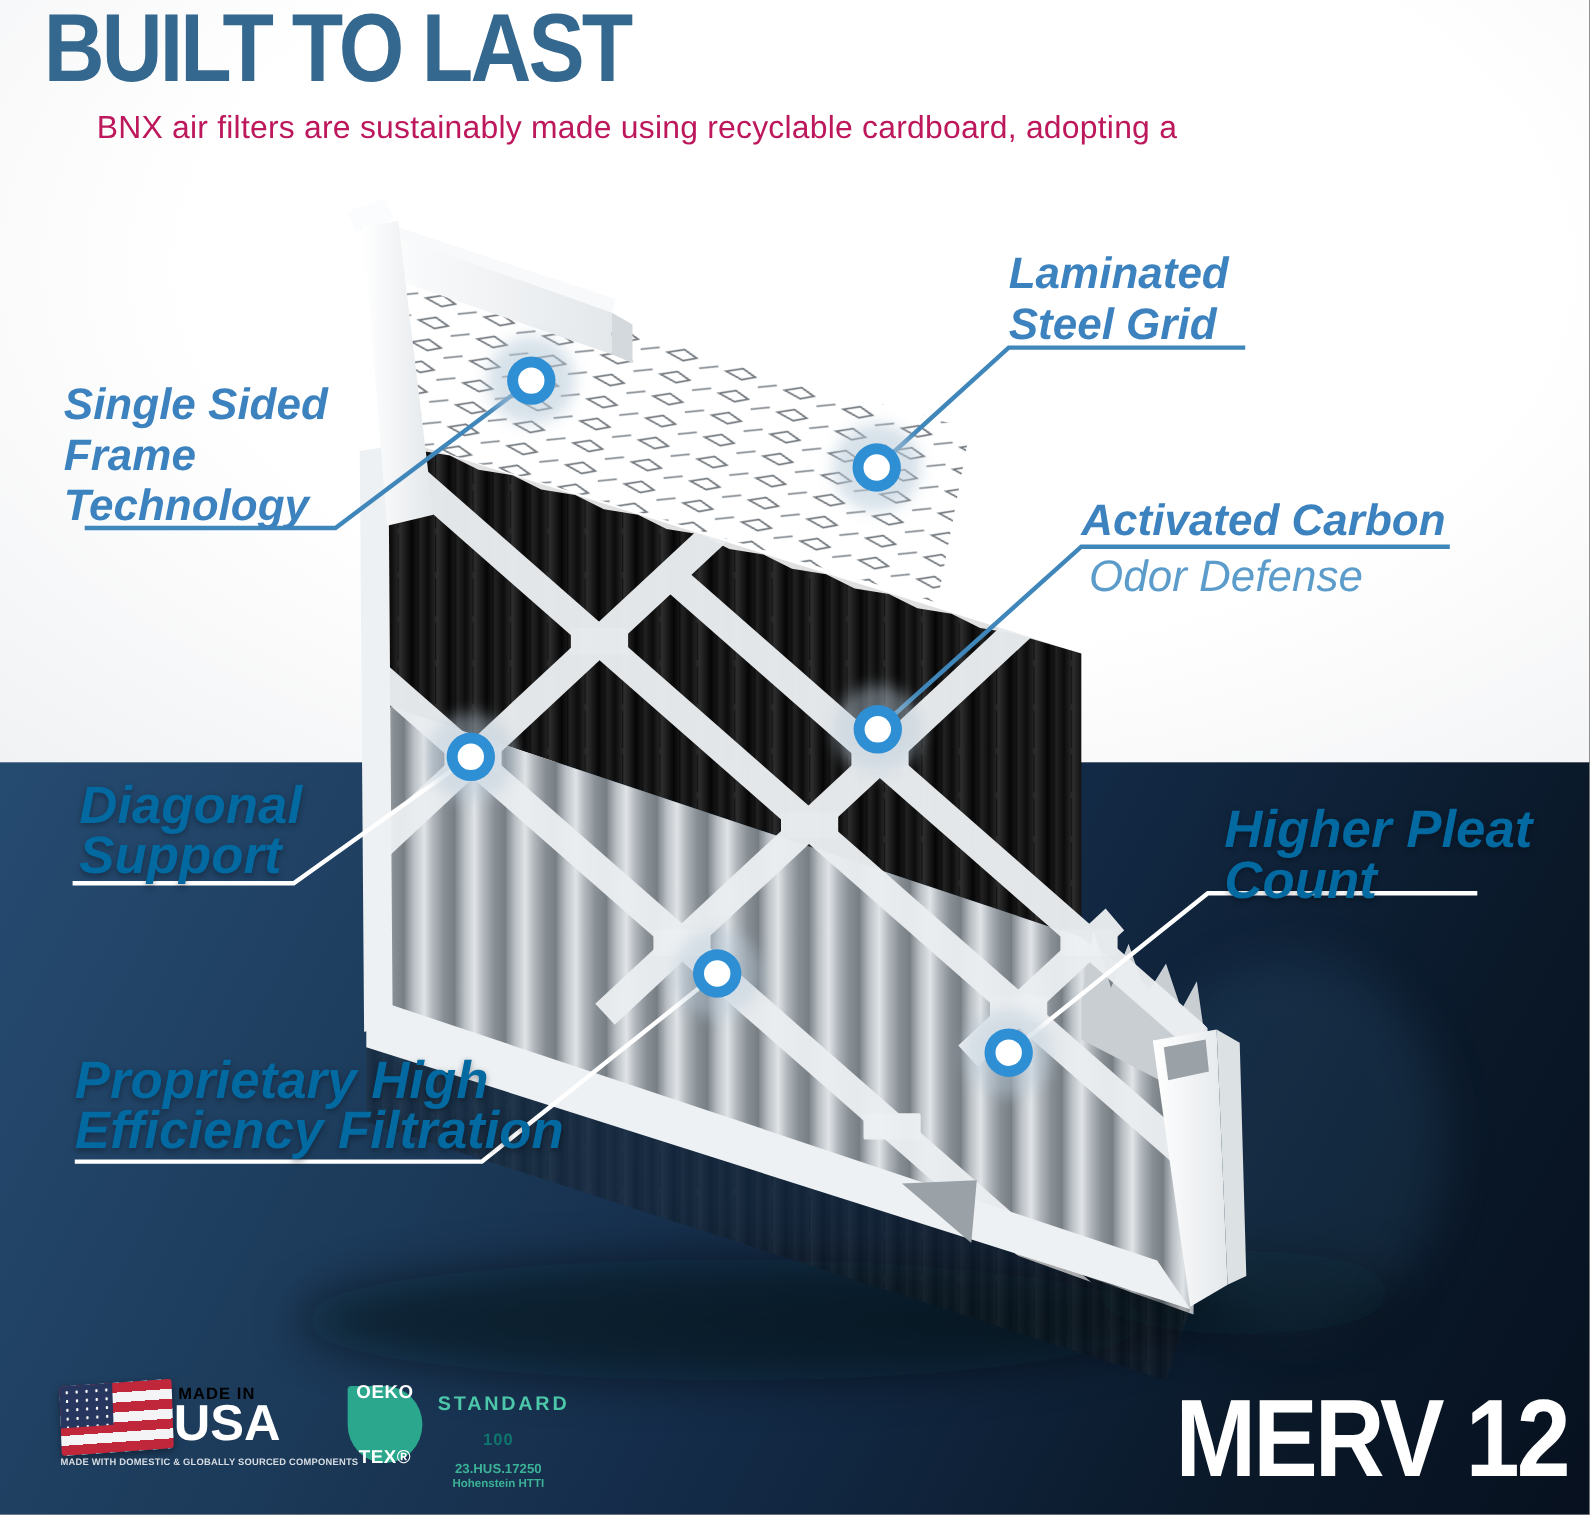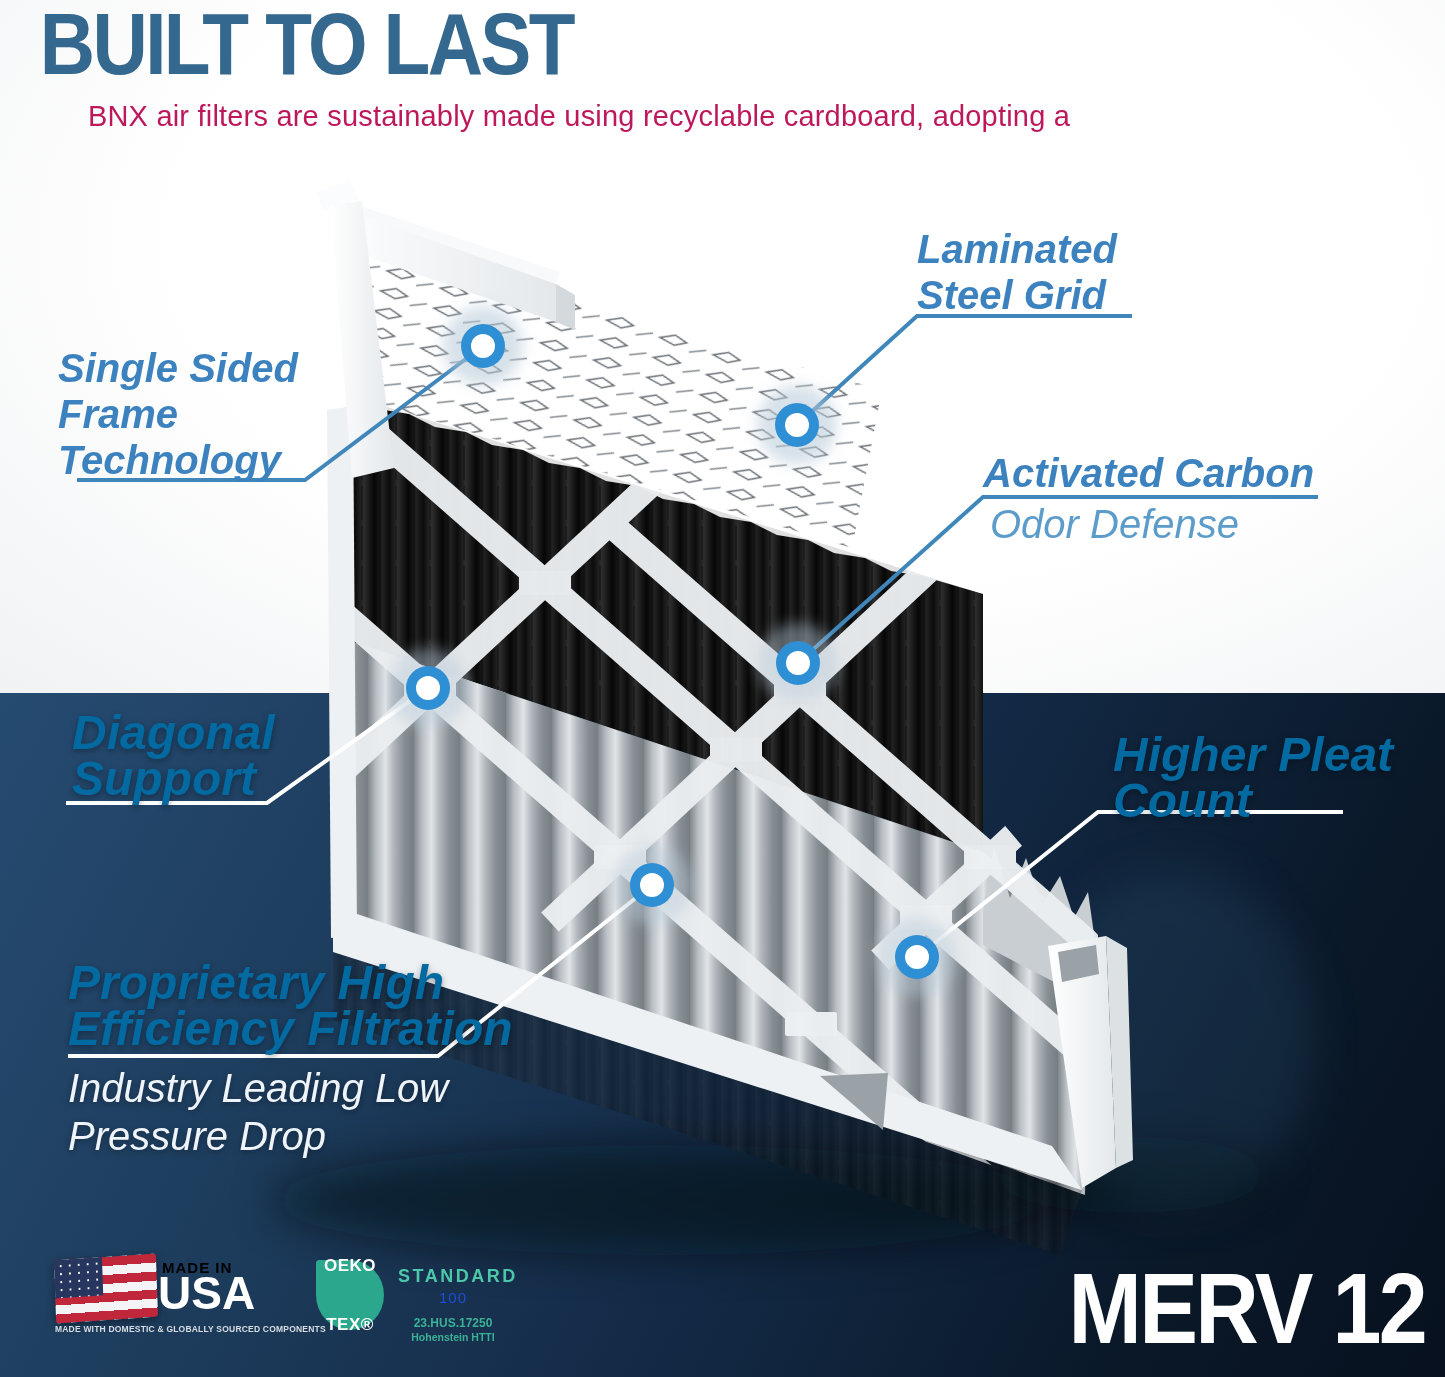--- a/index.html
+++ b/index.html
@@ -54,21 +54,21 @@
   .usa-caption{position:absolute;left:55px;top:1324px;font-size:8.5px;font-weight:700;
     color:#d7dde3;letter-spacing:.2px;}
   .oeko-leaf{
     position:absolute;left:316px;top:1260px;width:68px;height:70px;background:#2aa78c;
     border-radius:4px 58% 58% 58%;
     display:flex;flex-direction:column;align-items:center;justify-content:center;gap:40px;
   }
   .oeko-leaf span{color:#ffffff;font-weight:700;font-size:17px;line-height:19px;letter-spacing:.5px;}
   .oeko-std{position:absolute;left:398px;top:1266px;width:110px;text-align:center;}
   .oeko-standard{font-size:18px;font-weight:700;color:#4cc7a9;letter-spacing:2.5px;}
-  .oeko-number{font-size:15px;font-weight:400;color:#1d4ed8;letter-spacing:1px;margin-top:2px;}
+  .oeko-number{font-size:15px;font-weight:700;color:#0f766e;letter-spacing:1px;margin-top:14px;}
   .oeko-cert{font-size:12px;font-weight:700;color:#3bb196;margin-top:10px;}
   .oeko-inst{font-size:10.5px;font-weight:700;color:#3bb196;margin-top:1px;}
   .merv{
     position:absolute;right:20px;top:1258px;font-size:100px;font-weight:800;
     color:#ffffff;letter-spacing:-3px;transform:scaleX(.88);transform-origin:right center;
     line-height:1.0;
   }
 </style>
 </head>
 <body>
@@ -255,24 +255,20 @@
 
   <div class="txt co-white" style="left:1113px;top:732px;">
     <div>Higher Pleat</div>
     <div>Count</div>
   </div>
 
   <div class="txt co-white" style="left:68px;top:960px;">
     <div>Proprietary High</div>
     <div>Efficiency Filtration</div>
   </div>
-  <div class="txt co-light-white" style="left:68px;top:1064px;">
-    <div>Industry Leading Low</div>
-    <div>Pressure Drop</div>
-  </div>
 
   <div class="flag">
     <div class="canton"></div>
   </div>
   <div class="txt usa-madein">MADE IN</div>
   <div class="txt usa-big">USA</div>
   <div class="txt usa-caption">MADE WITH DOMESTIC &amp; GLOBALLY SOURCED COMPONENTS</div>
 
   <div class="oeko-leaf">
     <span>OEKO</span>

